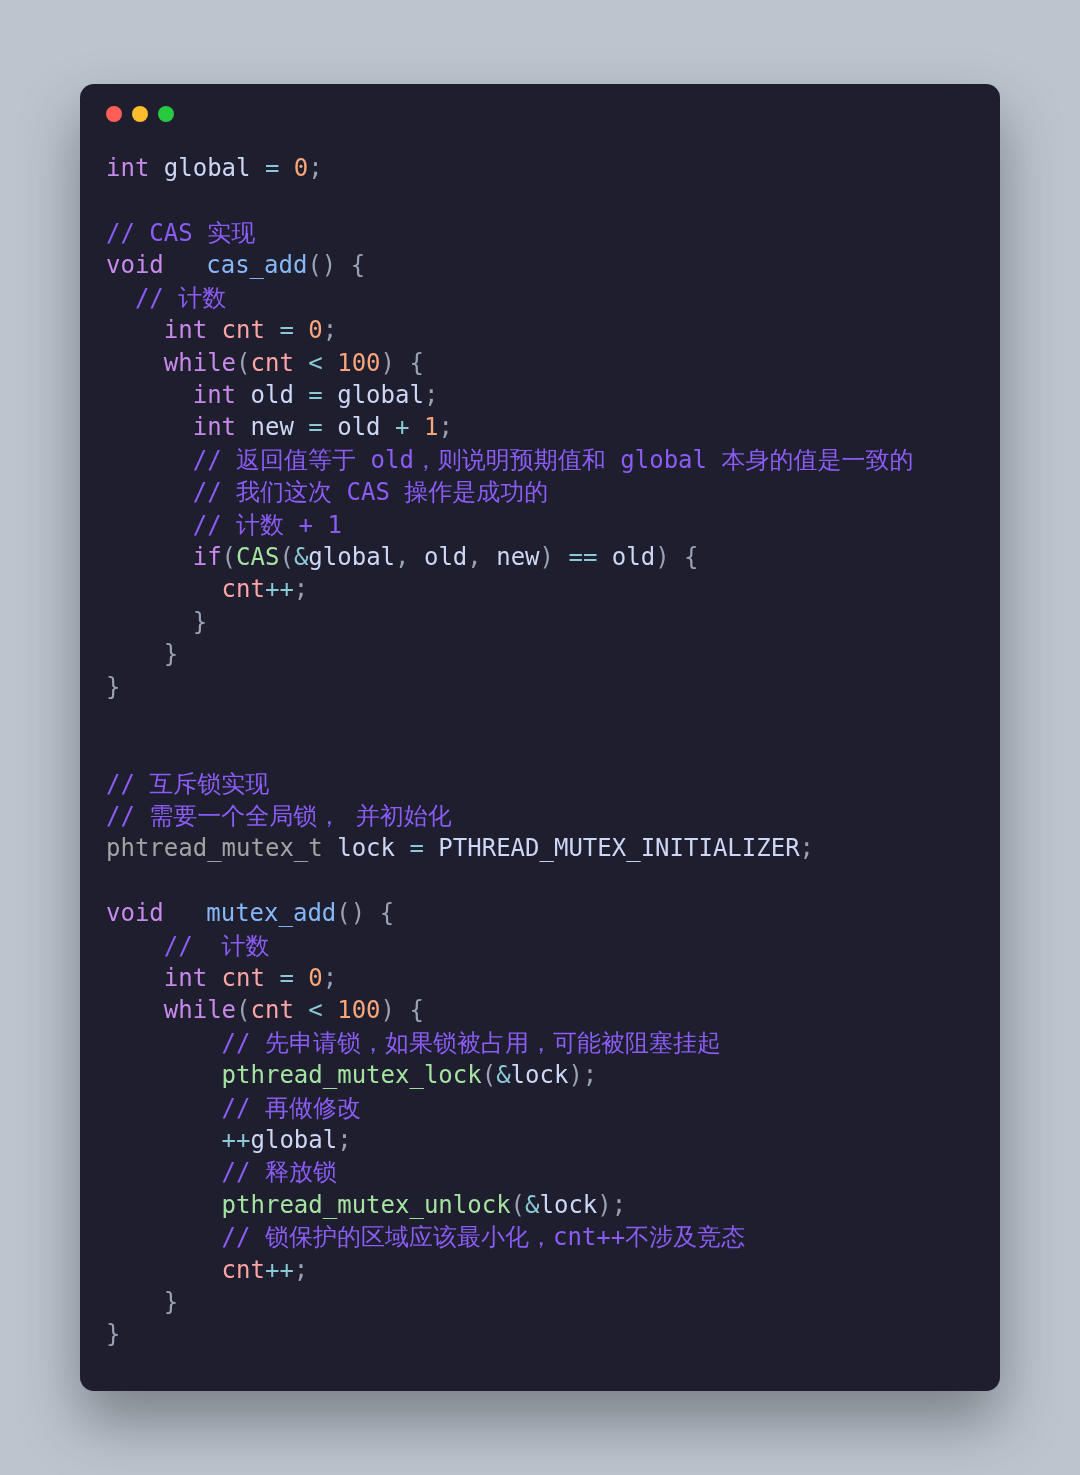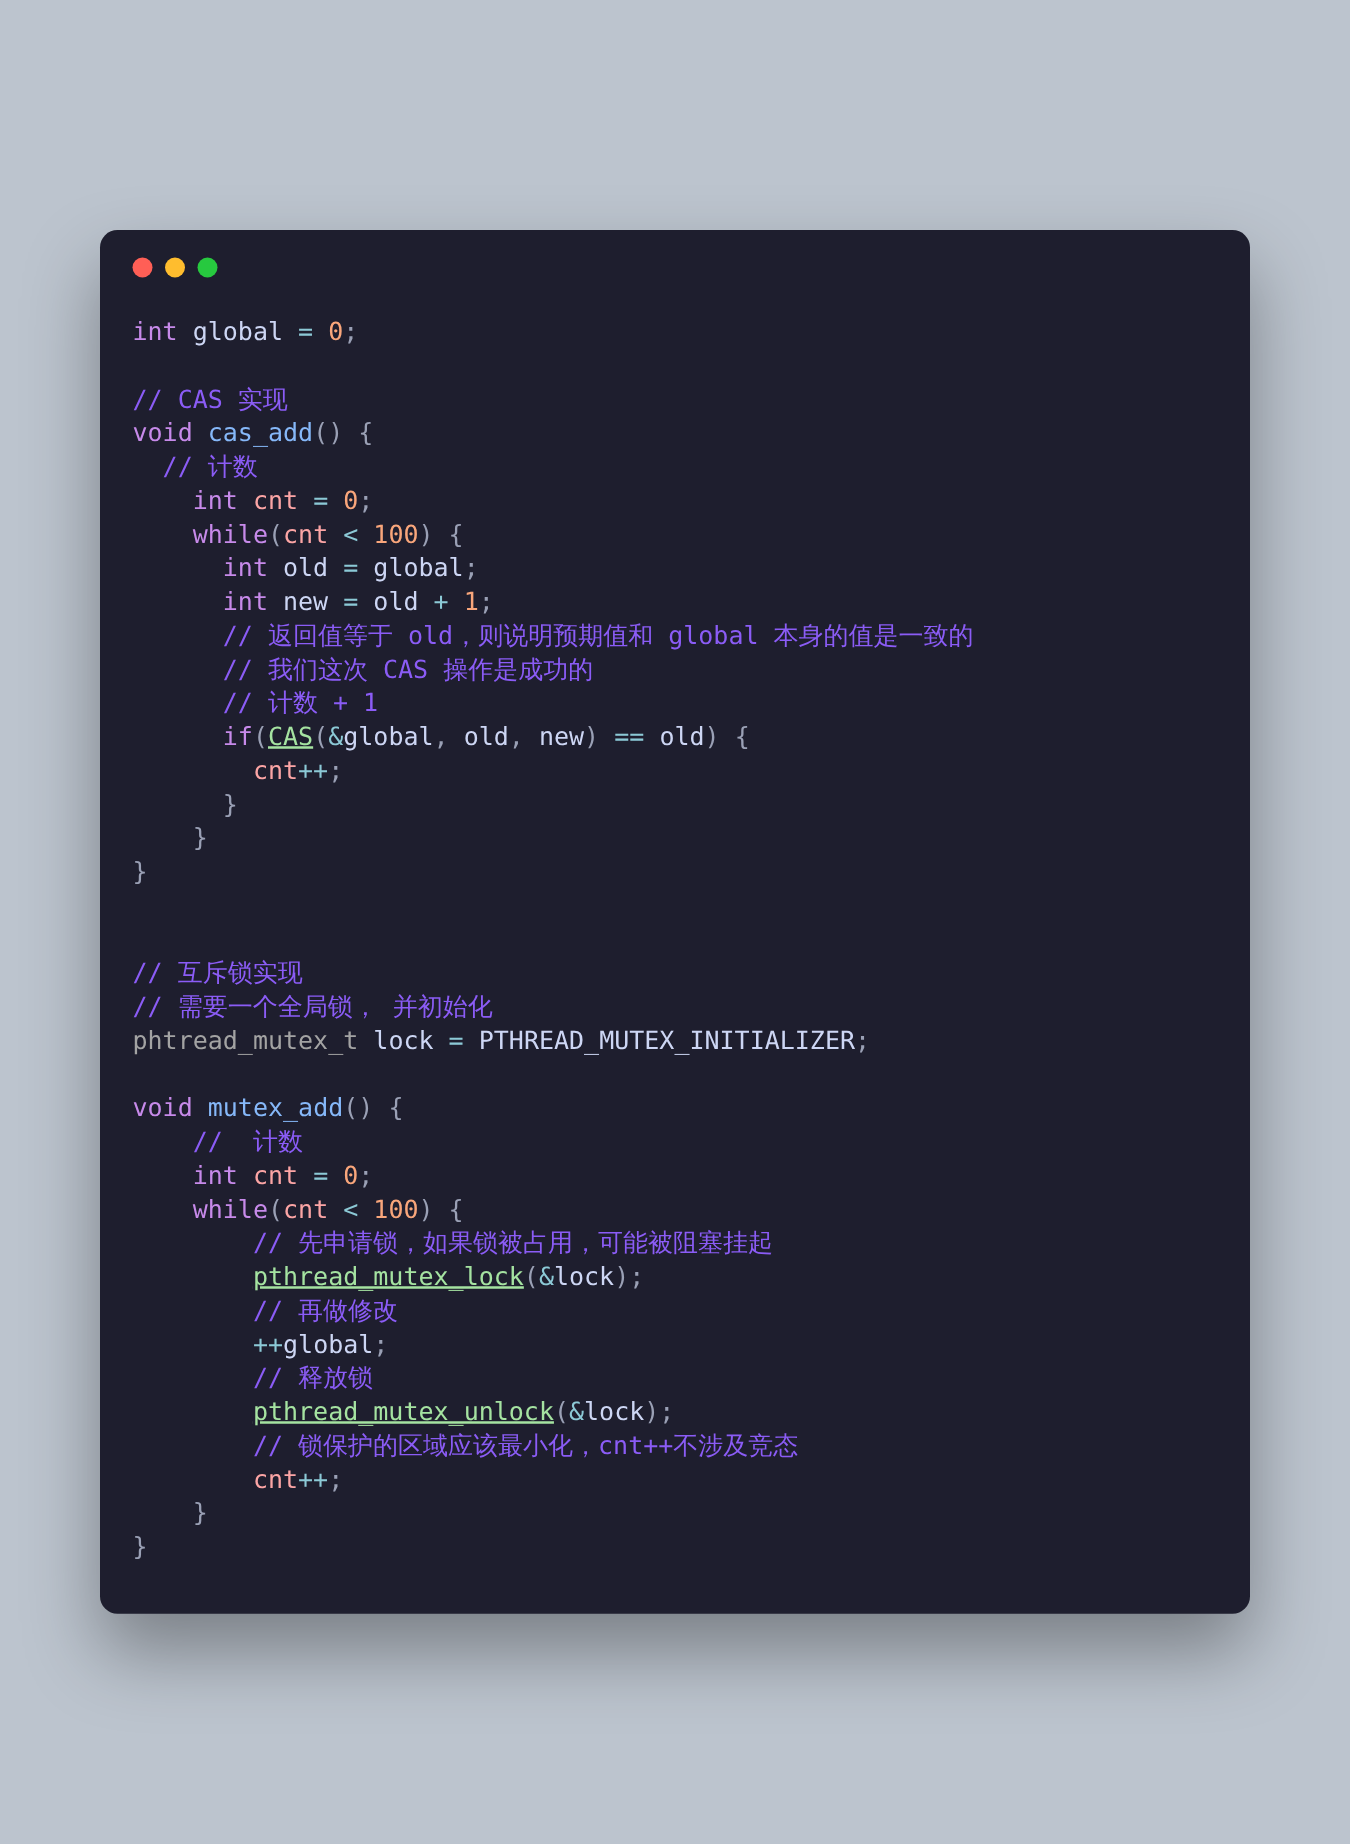--- a/index.html
+++ b/index.html
@@ -28,32 +28,32 @@
   .tl-dot {
     width: 16px;
     height: 16px;
     border-radius: 50%;
   }
   .red { background: #ff5f56; }
   .yellow { background: #ffbd2e; }
   .green { background: #27c93f; }
   .code {
     padding: 20px 26px 0 26px;
-    font-size: 20px;
+    font-size: 24px;
     line-height: 1.35;
     white-space: pre;
     color: #cdd6f4;
   }
   .kw   { color: #c78aea; }
   .var  { color: #cdd6f4; }
-  .fn   { color: #86b8f9; }
+  .fn   { color: #86b8f9; margin-left: 28px; }
   .num  { color: #f9a67b; }
   .op   { color: #8cc9d6; }
   .cm   { color: #8b5cf6; }
-  .call { color: #a5e3a1; text-decoration: underline; }
+  .call { color: #a5e3a1; }
   .ident{ color: #fca5a5; }
   .type { color: #a3a3a3; }
   .punc { color: #9aa0b5; }
 </style>
 </head>
 <body>
 
 <div class="window">
   <div class="titlebar">
     <div class="tl-dot red"></div>

